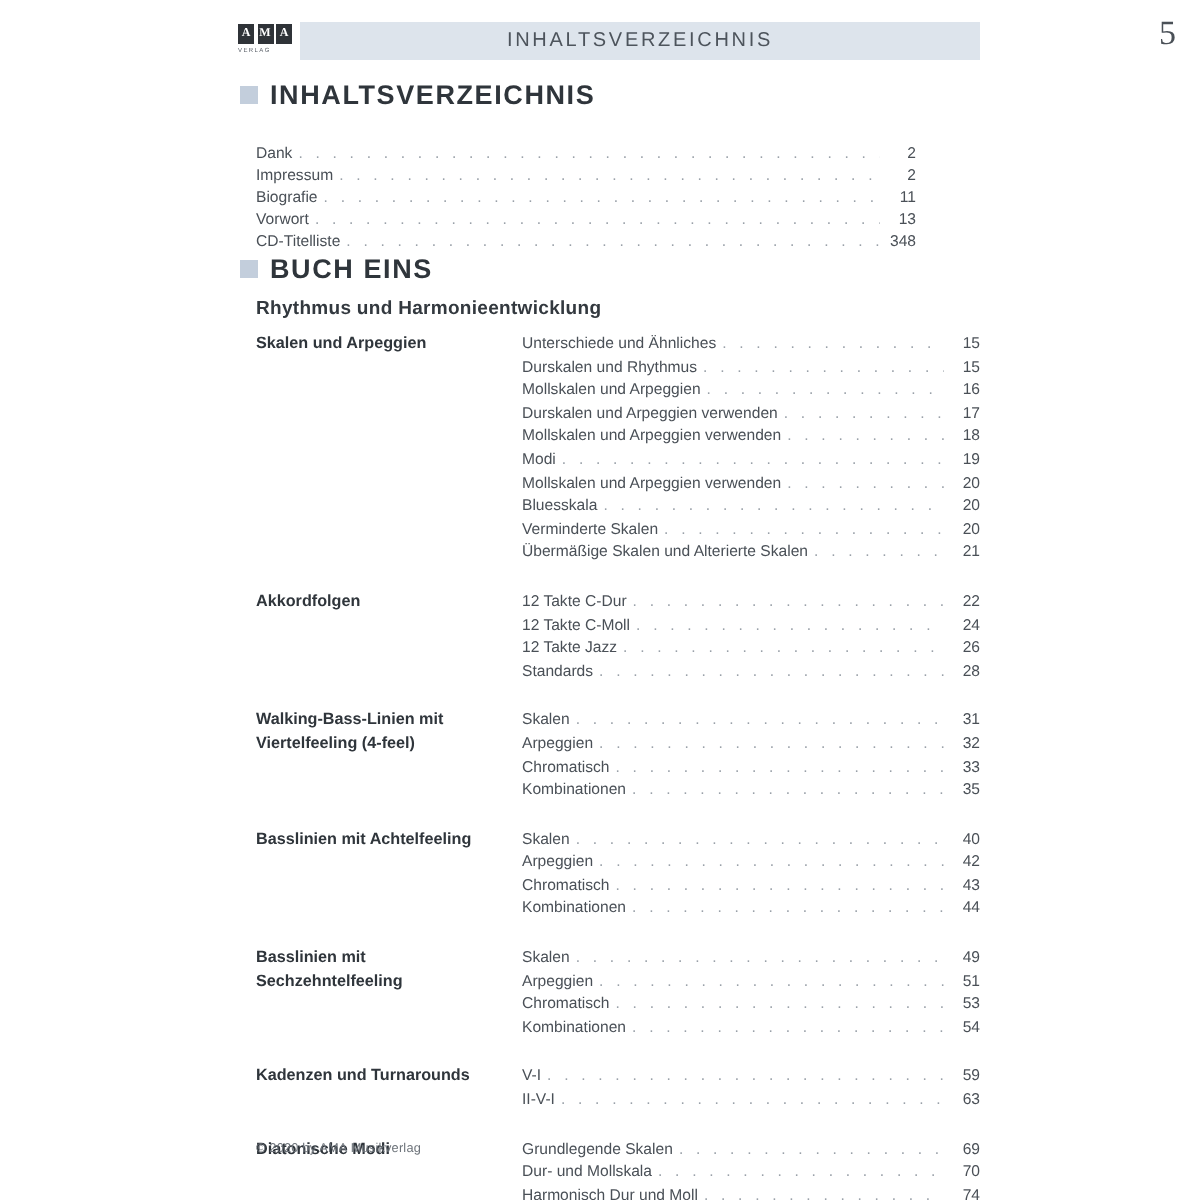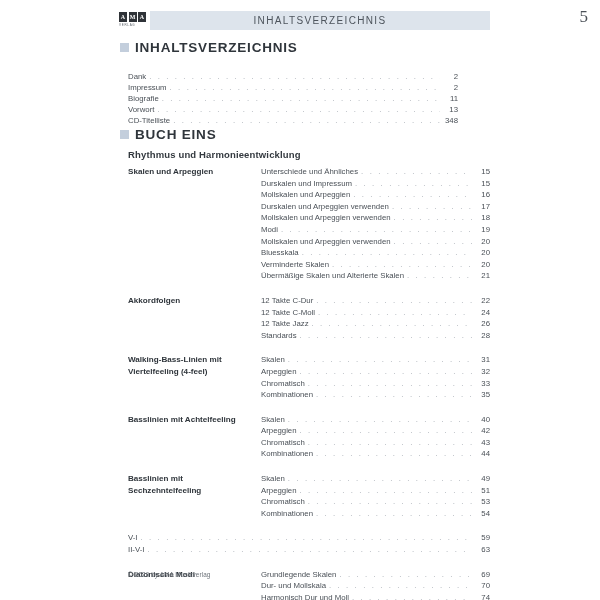--- a/index.html
+++ b/index.html
@@ -262,21 +262,21 @@
   <div class="toc-body">
       <div class="toc-group">
         <div class="group-title">Skalen und Arpeggien</div>
         <div class="group-entries">
           <div class="toc-line">
             <span class="toc-label">Unterschiede und Ähnliches</span>
             <span class="toc-dots"></span>
             <span class="toc-page">15</span>
           </div>
           <div class="toc-line">
-            <span class="toc-label">Durskalen und Impressum</span>
+            <span class="toc-label">Durskalen und Rhythmus</span>
             <span class="toc-dots"></span>
             <span class="toc-page">15</span>
           </div>
           <div class="toc-line">
             <span class="toc-label">Mollskalen und Arpeggien</span>
             <span class="toc-dots"></span>
             <span class="toc-page">16</span>
           </div>
           <div class="toc-line">
             <span class="toc-label">Durskalen und Arpeggien verwenden</span>
@@ -409,20 +409,21 @@
             <span class="toc-page">53</span>
           </div>
           <div class="toc-line">
             <span class="toc-label">Kombinationen</span>
             <span class="toc-dots"></span>
             <span class="toc-page">54</span>
           </div>
         </div>
       </div>
       <div class="toc-group">
+        <div class="group-title">Kadenzen und Turnarounds</div>
         <div class="group-entries">
           <div class="toc-line">
             <span class="toc-label">V-I</span>
             <span class="toc-dots"></span>
             <span class="toc-page">59</span>
           </div>
           <div class="toc-line">
             <span class="toc-label">II-V-I</span>
             <span class="toc-dots"></span>
             <span class="toc-page">63</span>

